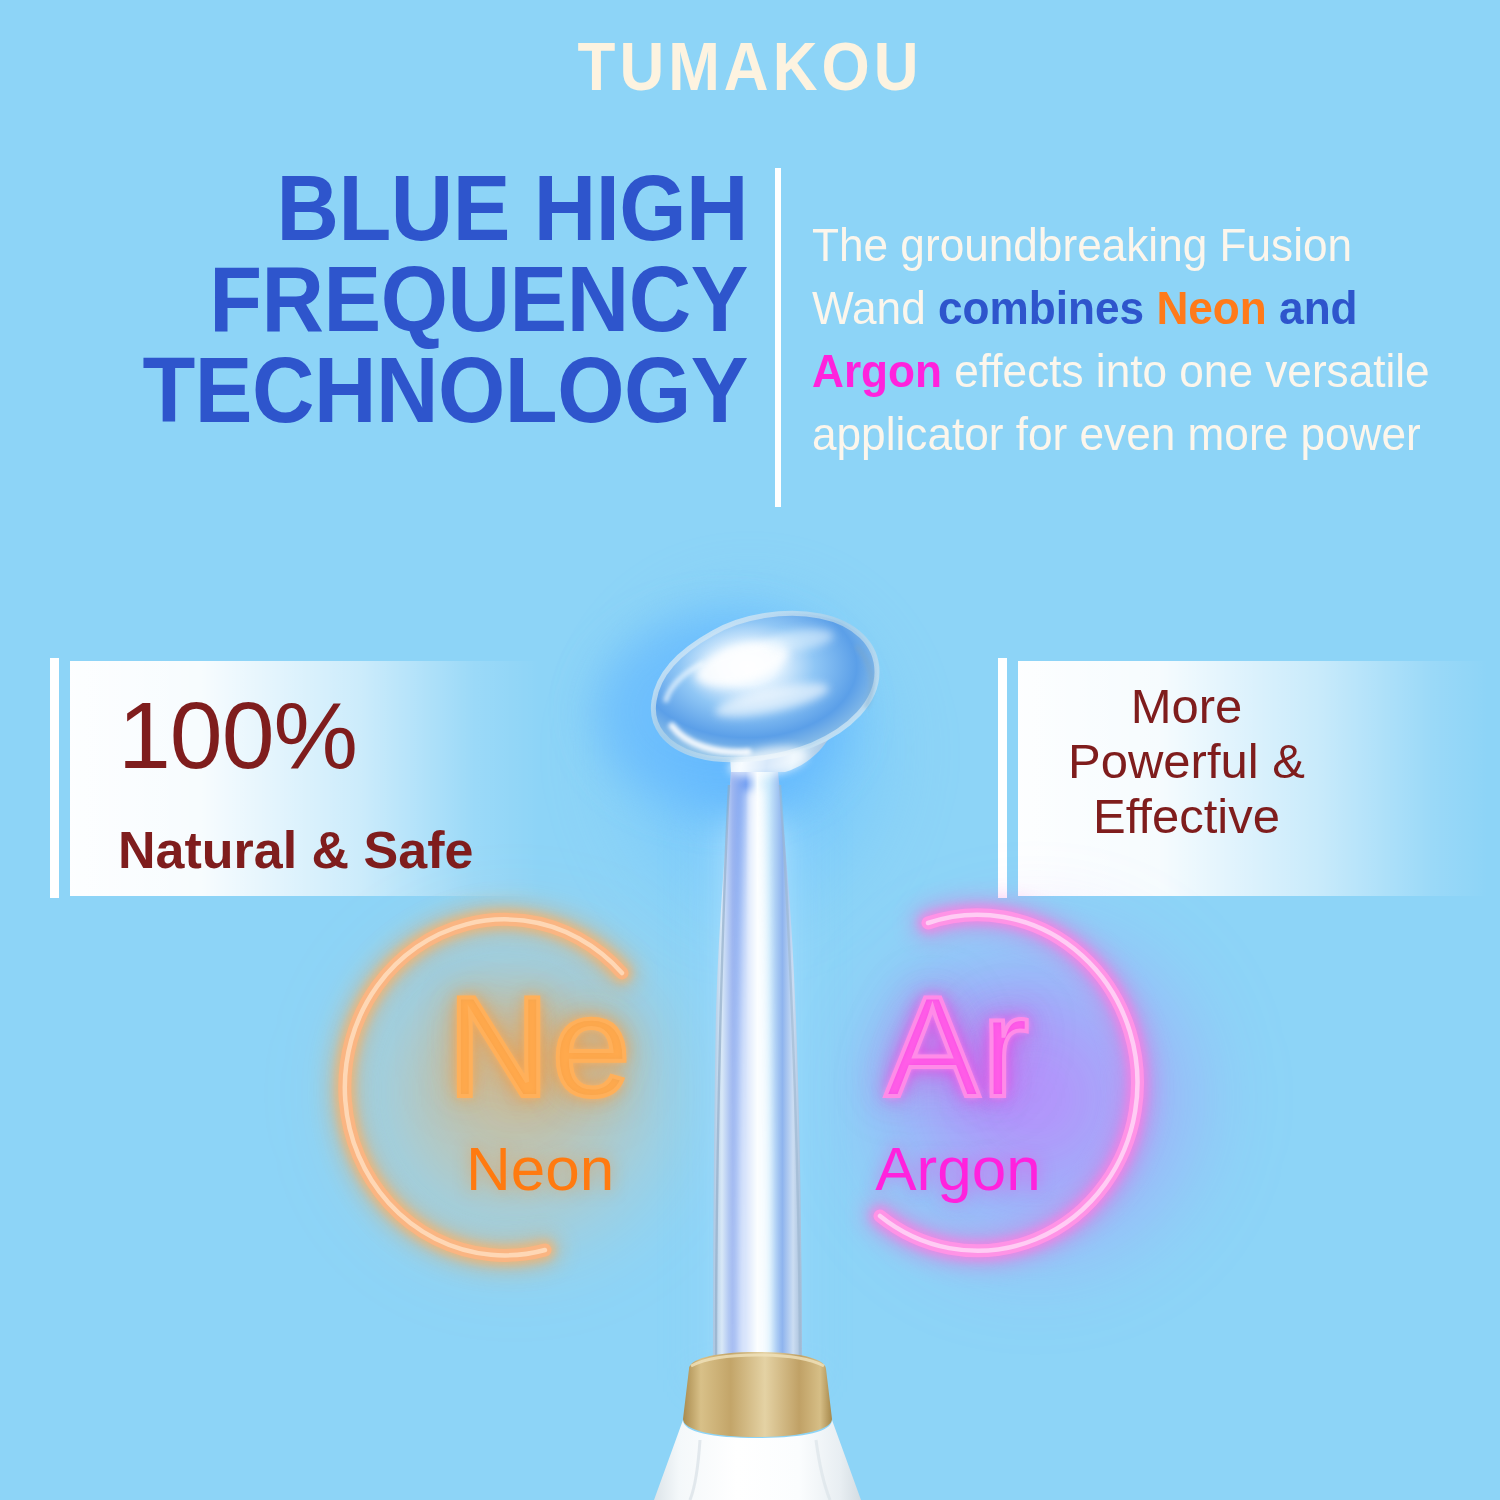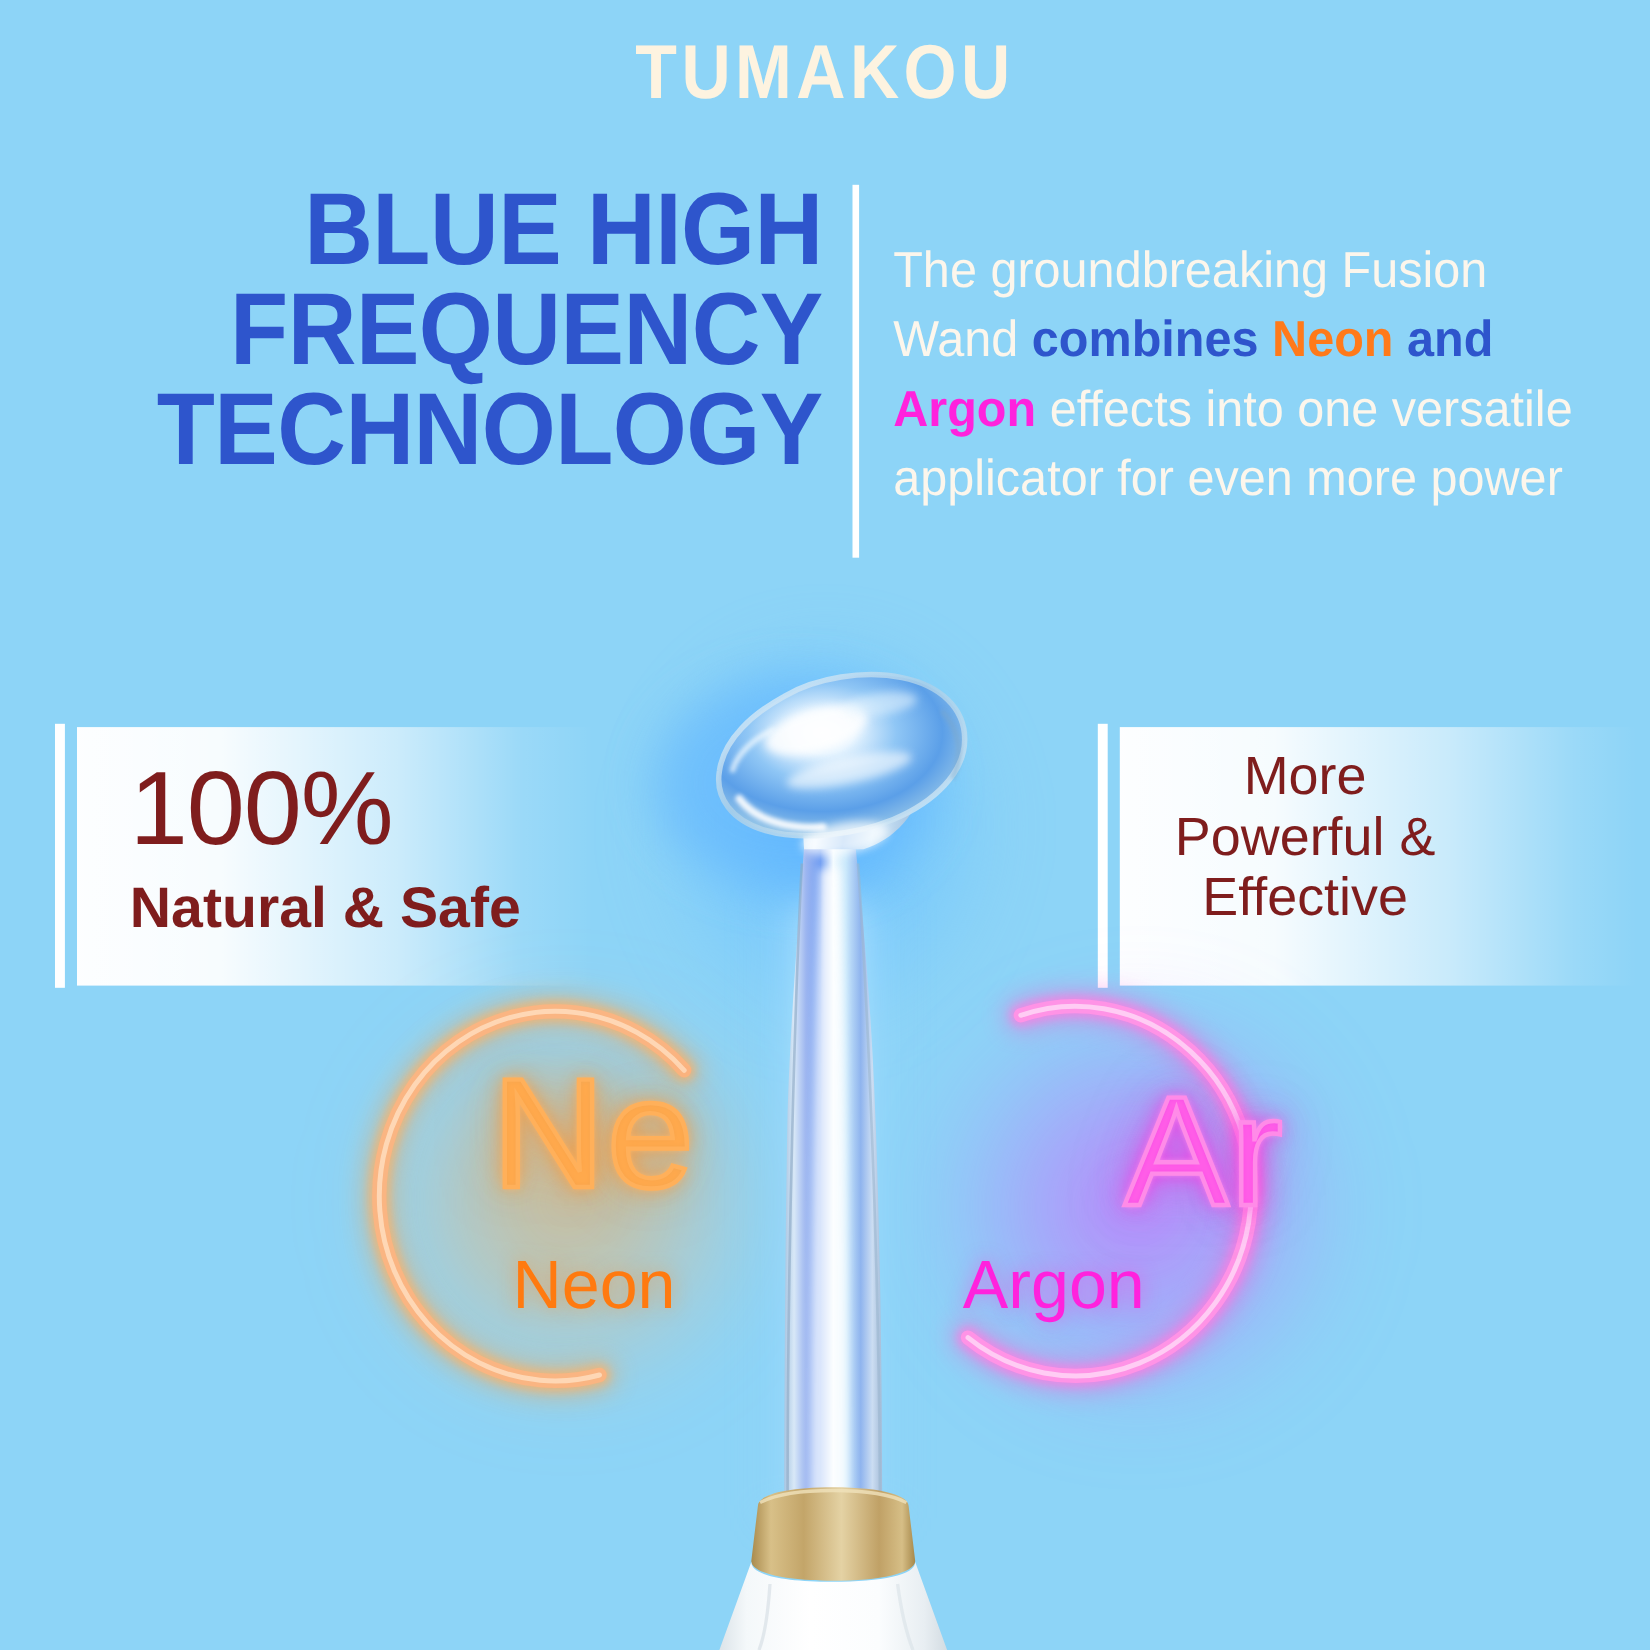--- a/index.html
+++ b/index.html
@@ -123,21 +123,21 @@
   }
 
   .badge-text { position: absolute; color: #7f1d1d; }
 
   #badge-left-big {
     left: 118px; top: 688px;
     font-size: 95px; font-weight: 400; line-height: 1;
     letter-spacing: -1px;
   }
   #badge-left-sub {
-    left: 118px; top: 800px;
+    left: 118px; top: 824px;
     font-size: 52px; font-weight: 700; line-height: 1;
   }
 
   #badge-right-lines {
     left: 1068px; top: 679px;
     font-size: 49px; font-weight: 400; line-height: 1.12; text-align: center;
   }
   #badge-right-lines span { display: block; white-space: nowrap; }
 
   
@@ -172,21 +172,21 @@
   #neon-group { left: 330px; top: 898px; width: 420px; height: 400px; }
   #neon-glow {
     left: 20px; top: 30px; width: 330px; height: 330px;
     background: radial-gradient(circle at 50% 50%,
         rgba(255,168,70,0.62) 0%,
         rgba(255,180,100,0.38) 38%,
         rgba(255,190,120,0.14) 66%,
         rgba(255,200,140,0.0) 100%);
   }
   #neon-symbol {
-    top: 62px; left: 0;
+    top: 78px; left: 0;
     font-size: 142px;
     color: rgba(255,150,40,0.55);
     -webkit-text-stroke: 4px #FFB05A;
     text-shadow:
        0 0 6px #FFC17A,
        0 0 16px rgba(255,150,50,0.85),
        0 0 34px rgba(255,140,30,0.6),
        0 0 58px rgba(255,130,20,0.35);
     letter-spacing: 2px;
   }
@@ -211,21 +211,20 @@
     top: 78px; left: -62px;
     font-size: 142px;
     color: rgba(255,40,225,0.62);
     -webkit-text-stroke: 4px #FF8BE8;
     text-shadow:
        0 0 6px #FFB5F2,
        0 0 16px rgba(255,50,225,0.9),
        0 0 34px rgba(245,40,220,0.62),
        0 0 58px rgba(230,30,210,0.36);
     letter-spacing: 2px;
-    text-align: right;
   }
   #argon-label {
     top: 240px; left: -62px;
     font-size: 62px;
     color: #FF22DD;
     text-shadow: 0 0 16px rgba(255,60,225,0.5);
   }
 
   
   #wand { position: absolute; left: 0; top: 0; width: 1500px; height: 1500px; }

